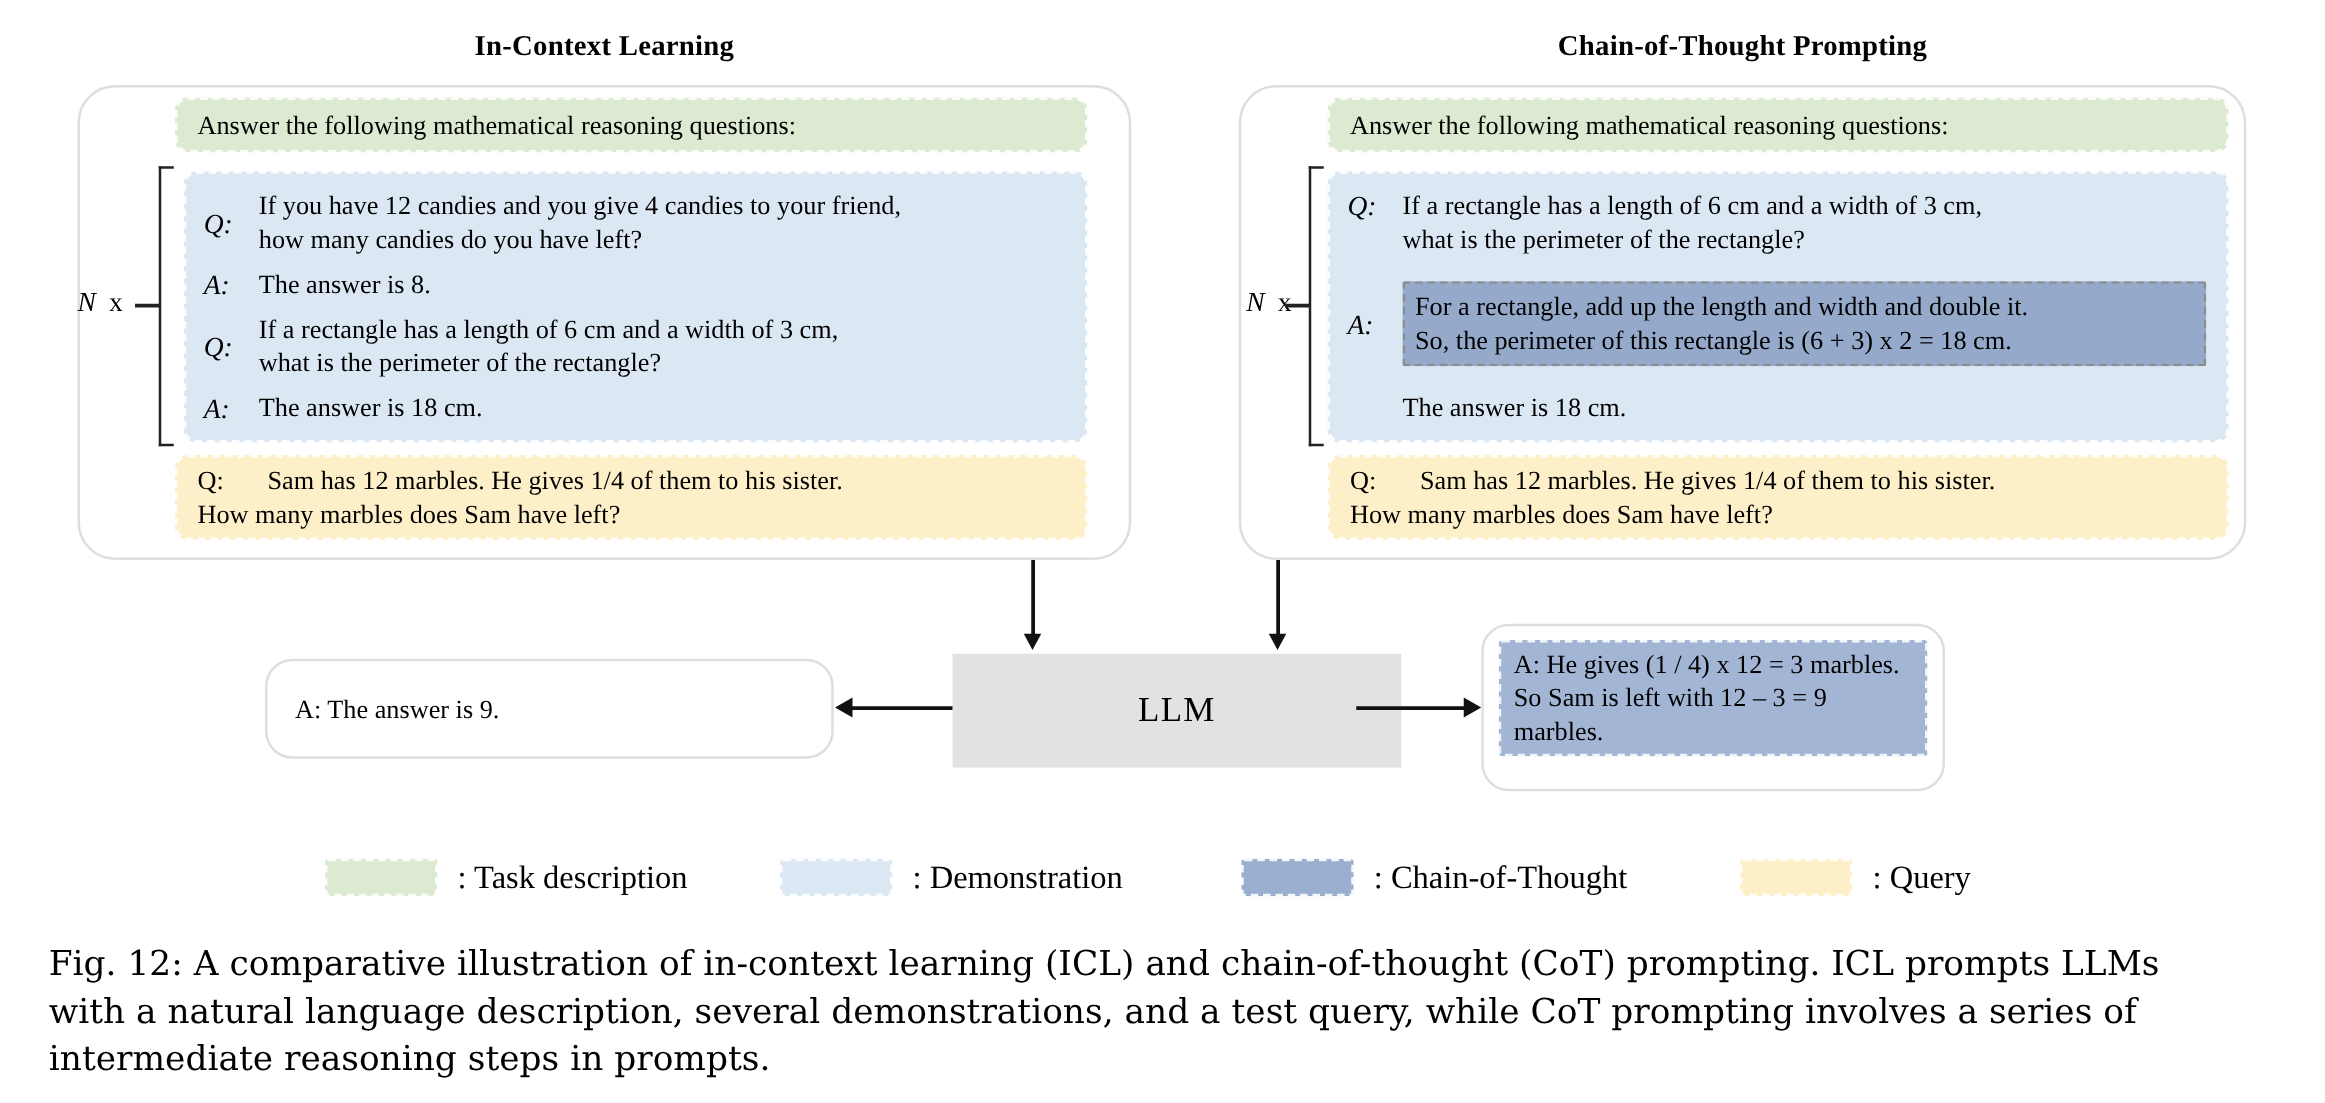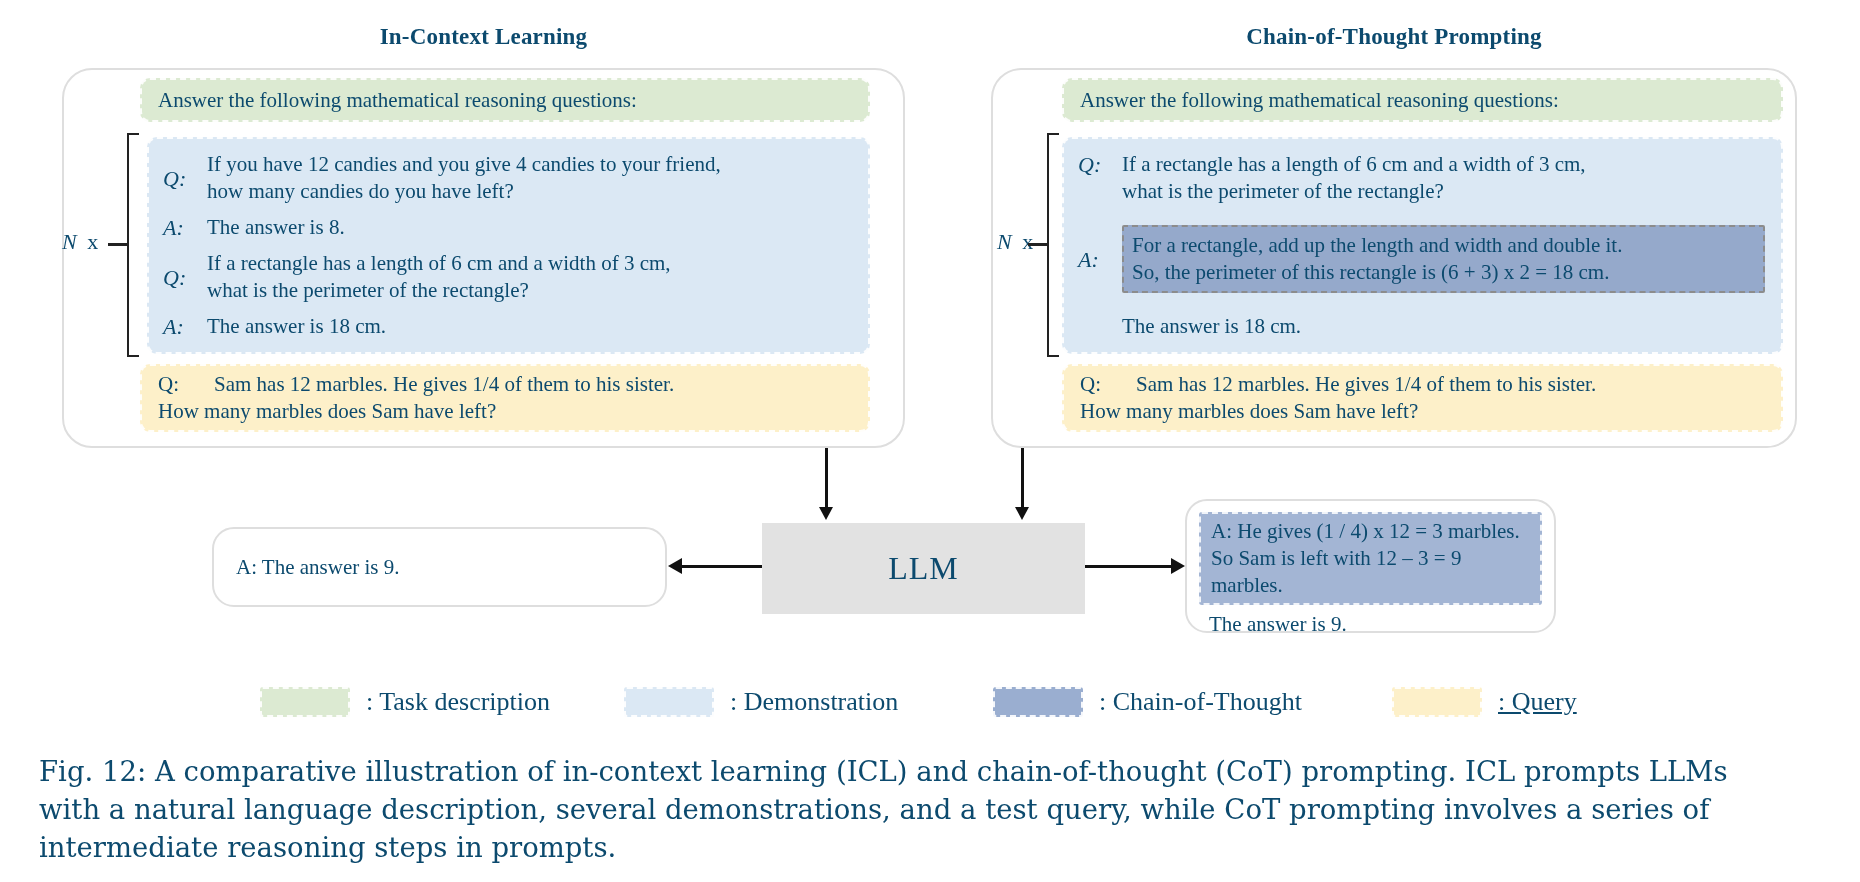--- a/index.html
+++ b/index.html
@@ -1,18 +1,18 @@
 <!DOCTYPE html>
 <html style="--green: #dcead2; --blue: #dbe8f4; --yellow: #fdf0c9; --cot_panel: #95a9cb; --cot_output: #a3b5d4; --cot_legend: #9aaed0; --llm_gray: #e2e2e2; --border_gray: #dedede; --cot_dash: #8c8c8c; --arrow: #111111;"><head>
 <meta charset="utf-8">
 <style>
   html,body{margin:0;padding:0;background:#fff;}
   .canvas{
     position:relative; width:1860px; height:882px; background:#fff;
-    font-family:"Liberation Serif", serif; color:#0c4a6e; overflow:hidden;
+    font-family:"Liberation Serif", serif; color:#000000; overflow:hidden;
   }
   .title{
     position:absolute; top:24px; text-align:center;
     font-weight:bold; font-size:23px; letter-spacing:.2px;
   }
   .panel{
     position:absolute; top:68px; height:380px; background:#fff;
     border:2px solid var(--border_gray); border-radius:30px; box-sizing:border-box;
   }
   .box{
@@ -35,23 +35,23 @@
   .qrow1{ display:flex; }
   .qrow1 .qlab{ width:56px; flex:0 0 56px; }
   .nx{ position:absolute; font-size:22px; }
   .nx .it{ font-style:italic; }
   .bracket{
     position:absolute; width:12px; box-sizing:border-box;
     border-left:2.5px solid #222; border-top:2.5px solid #222; border-bottom:2.5px solid #222;
   }
   .tick{ position:absolute; height:2.5px; width:20px; background:#222; }
   .llm{
-    position:absolute; left:762px; top:523px; width:323px; height:91px;
+    position:absolute; left:762px; top:523px; width:359px; height:91px;
     background:var(--llm_gray); display:flex; align-items:center; justify-content:center;
-    font-size:32px; letter-spacing:1px;
+    font-size:28px; letter-spacing:1px;
   }
   .outbox{
     position:absolute; background:#fff; border:2px solid var(--border_gray);
     border-radius:22px; box-sizing:border-box; font-size:21px; line-height:27px;
   }
   .outbox-left{ left:212px; top:527px; width:455px; height:80px;
     display:flex; align-items:center; padding:0 22px; }
   .outbox-right{ left:1185px; top:499px; width:371px; height:134px; padding:11px 12px; }
   .cot-out{
     background:var(--cot_output); border:2px dashed rgba(255,255,255,.85); border-radius:3px;
@@ -179,36 +179,35 @@
   <div class="arrow-h head-left" style="left:681px;top:565px;width:81px;"></div>
   <div class="arrow-h head-right" style="left:1085px;top:565px;width:87px;"></div>
 
   <div class="outbox outbox-left">
     <span>A: The answer is 9.</span>
   </div>
 
   <div class="outbox outbox-right">
     <div class="cot-out">A: He gives (1 / 4) x 12 = 3 marbles.
 So Sam is left with 12 – 3 = 9 marbles.</div>
-    <div class="out-answer">The answer is 9.</div>
   </div>
 
   <div class="legend-item" style="left:260px;">
     <span class="swatch" style="background: rgb(220, 234, 210);"></span>
     <span class="legend-label">: Task description</span>
   </div>
   <div class="legend-item" style="left:624px;">
     <span class="swatch" style="background: rgb(219, 232, 244);"></span>
     <span class="legend-label">: Demonstration</span>
   </div>
   <div class="legend-item" style="left:993px;">
     <span class="swatch" style="background: rgb(154, 174, 208);"></span>
     <span class="legend-label">: Chain-of-Thought</span>
   </div>
-  <div class="legend-item" style="left:1392px;text-decoration:underline;">
+  <div class="legend-item" style="left:1392px;">
     <span class="swatch" style="background: rgb(253, 240, 201);"></span>
     <span class="legend-label">: Query</span>
   </div>
 
   <div class="caption">Fig. 12: A comparative illustration of in-context learning (ICL) and chain-of-thought (CoT) prompting. ICL prompts LLMs
 with a natural language description, several demonstrations, and a test query, while CoT prompting involves a series of
 intermediate reasoning steps in prompts.</div>
 
 </div>
 

